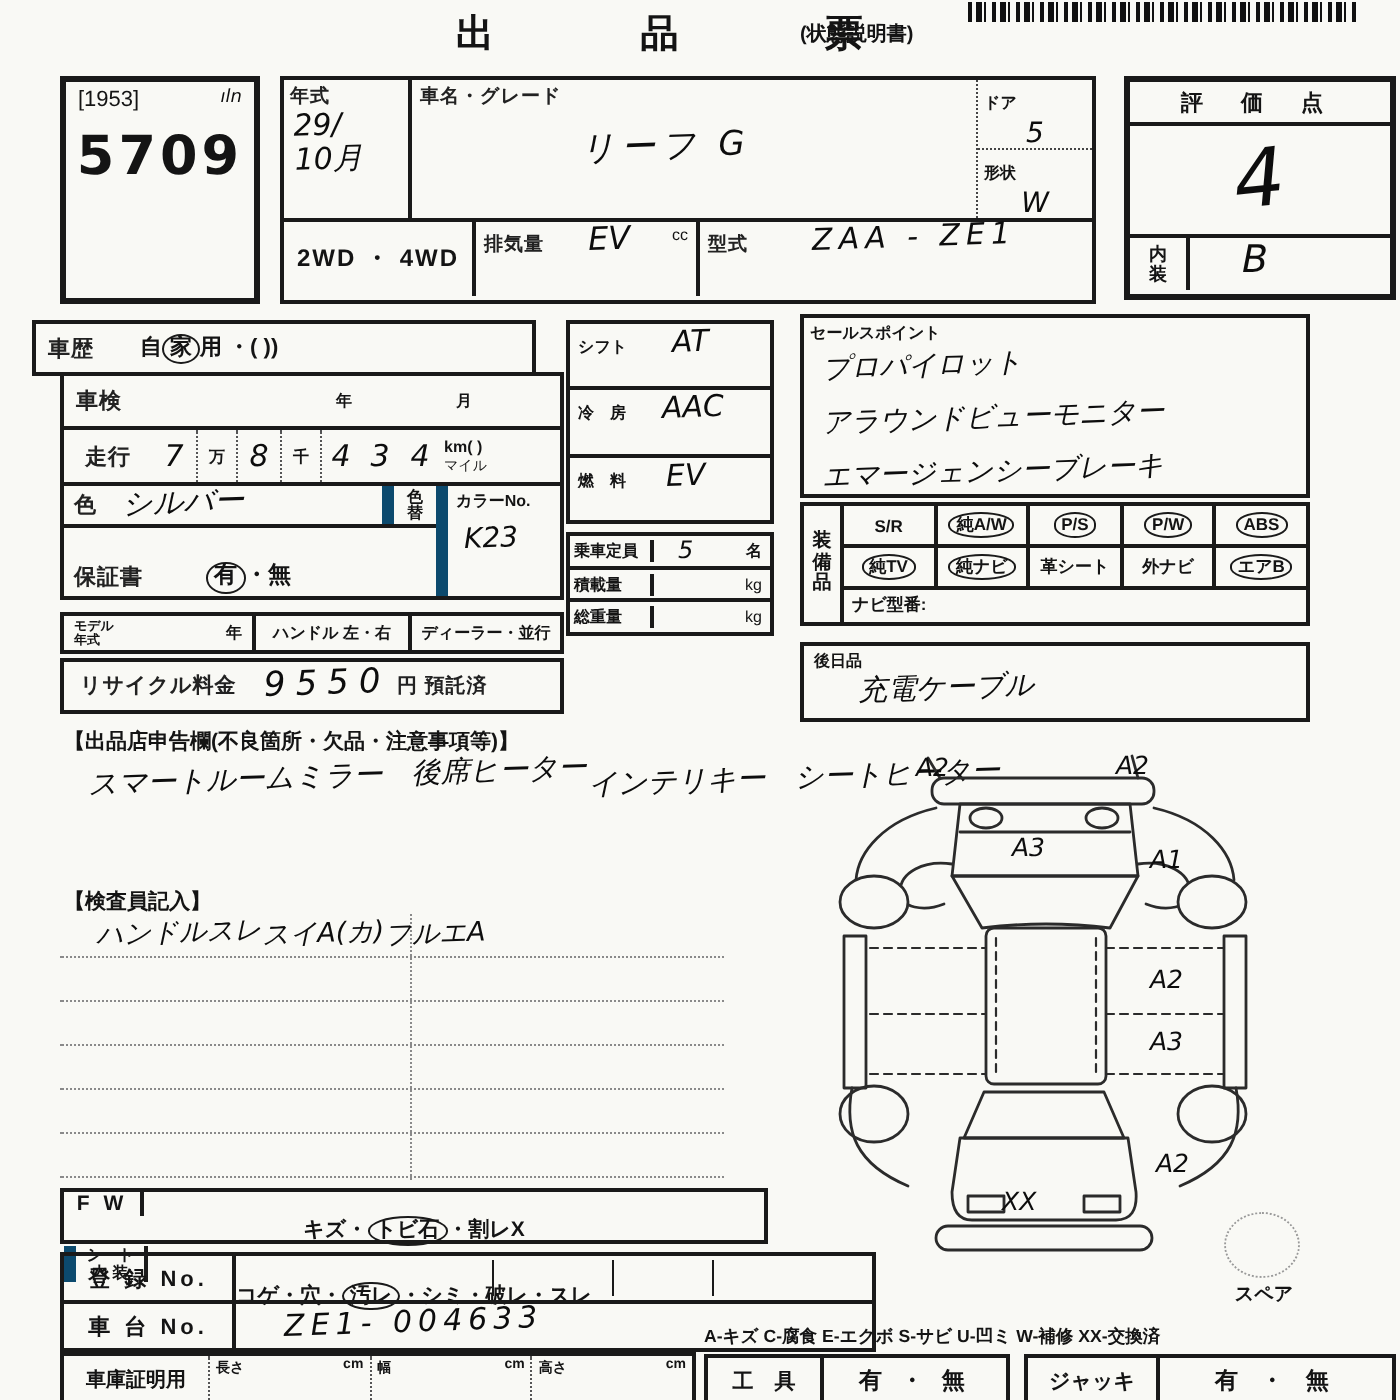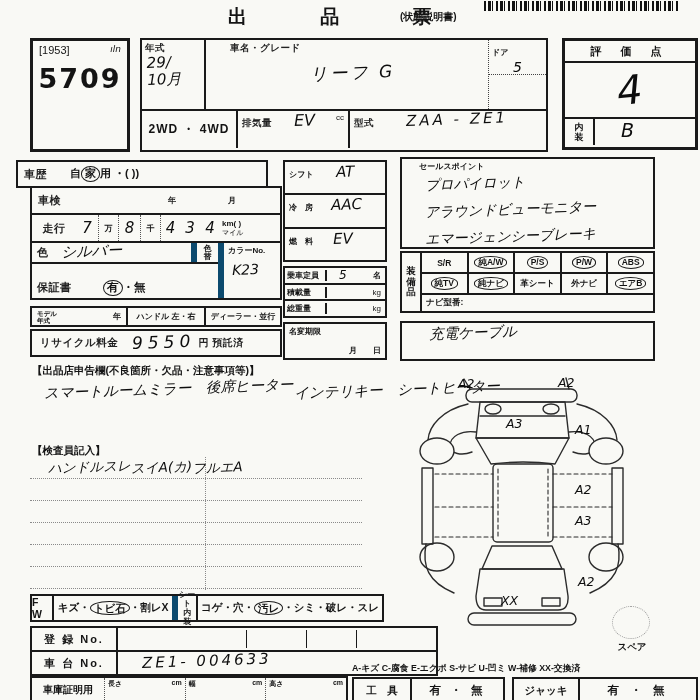--- a/index.html
+++ b/index.html
@@ -57,34 +57,38 @@
     <div class="flex" style="justify-content:space-between;padding:3px 6px 0 6px;align-items:flex-start;">
       <span style="font-size:11px;">[1953]</span>
       <span class="hw" style="font-size:9px;">ıln</span>
     </div>
     <div class="c" style="height:44px;">
       <span class="lot-num">5709</span>
     </div>
   </div>
 
   <div class="box" style="left:140px;top:38px;width:408px;height:114px;">
-    <div class="flex" style="height:71px;border-bottom:2px solid #1a1a1a;gap:20px;">
+    <div class="flex" style="height:71px;border-bottom:2px solid #1a1a1a;">
       <div class="bR" style="width:64px;padding:2px 3px;">
         <div class="lbl">年式</div>
         <div class="hw rot pre" style="font-size:15px;line-height:17px;padding-left:2px;">29/
  10月</div>
       </div>
       <div style="flex:1;padding:2px 4px;">
         <div class="lbl">車名・グレード</div>
         <div class="hw rot" style="font-size:17px;margin:8px 0 0 80px;letter-spacing:3px;">リーフ G</div>
       </div>
       <div class="col" style="width:58px;border-left:1.5px dotted #444;">
         <div style="height:35px;border-bottom:1.5px dotted #444;padding:1px 3px;">
           <span class="sm">ドア</span>
           <div class="hw" style="font-size:14px;text-align:center;">5</div>
+        </div>
+        <div style="padding:1px 3px;">
+          <span class="sm">形状</span>
+          <div class="hw" style="font-size:14px;text-align:center;">W</div>
         </div>
       </div>
     </div>
     <div class="flex" style="height:37px;">
       <div class="c bR" style="width:96px;font-size:12px;font-weight:bold;letter-spacing:1px;">2WD ・ 4WD</div>
       <div class="bR" style="width:112px;padding:1px 4px;position:relative;">
         <span class="lbl">排気量</span>
         <span class="sm abs" style="right:4px;top:2px;font-weight:normal;">cc</span>
         <div class="hw rot" style="font-size:16px;margin:-2px 0 0 18px;">EV</div>
       </div>
@@ -211,26 +215,22 @@
     <div class="flex bB" style="flex:1;align-items:center;">
       <span class="bR sm" style="width:42px;padding:0 2px;font-size:8px;">積載量</span>
       <span class="sm" style="margin-left:auto;padding-right:4px;font-weight:normal;">kg</span>
     </div>
     <div class="flex" style="flex:1;align-items:center;">
       <span class="bR sm" style="width:42px;padding:0 2px;font-size:8px;">総重量</span>
       <span class="sm" style="margin-left:auto;padding-right:4px;font-weight:normal;">kg</span>
     </div>
   </div>
 
-  <div class="box" style="left:283px;top:322px;width:104px;height:38px;padding:2px 4px;">
-    <div class="sm">名変期限</div>
-    <div class="sm" style="text-align:right;margin-top:8px;font-weight:bold;">月　　日</div>
-  </div>
-
-  <div class="box" style="left:400px;top:157px;width:255px;height:92px;padding:2px 17px;">
+
+  <div class="box" style="left:400px;top:157px;width:255px;height:92px;padding:2px 3px;">
     <div class="sm">セールスポイント</div>
     <div class="hw" style="font-size:14px;margin-left:6px;"><div class="sales-line rot">プロパイロット</div><div class="sales-line rot">アラウンドビューモニター</div><div class="sales-line rot">エマージェンシーブレーキ</div></div>
   </div>
 
   <div class="box flex" style="left:400px;top:251px;width:255px;height:62px;">
     <div class="c bR" style="width:20px;font-size:9.5px;font-weight:bold;line-height:10.5px;text-align:center;">
       <span style="width:10px;display:inline-block;word-break:break-all;">装備品</span>
     </div>
     <div class="col" style="flex:1;">
       <div>
@@ -267,20 +267,21 @@
             <div class="equip-cell">
               <span class="circled">エアB</span>
             </div>
           </div>
         </div>
       <div style="flex:1;display:flex;align-items:center;padding-left:4px;font-size:8.5px;font-weight:bold;">ナビ型番:</div>
     </div>
   </div>
 
   <div class="box" style="left:400px;top:321px;width:255px;height:40px;padding:2px 5px;">
+    <div class="sm">後日品</div>
     <div class="hw rot" style="font-size:14.5px;margin-left:22px;">充電ケーブル</div>
   </div>
 
   <div class="abs" style="left:400px;top:374px;width:270px;height:292px;">
     <svg width="270" height="292" viewBox="0 0 270 292">
       <g fill="none" stroke="#2b2b2b" stroke-width="1.4" stroke-linecap="round" stroke-linejoin="round">
 
         <path d="M70,15 L64,5"></path>
           <path d="M169,15 L166,4"></path>
 
@@ -339,21 +340,21 @@
         <span class="mark hw" style="left: 175px; top: 48px;">A1</span>
         <span class="mark hw" style="left: 175px; top: 108px;">A2</span>
         <span class="mark hw" style="left: 175px; top: 139px;">A3</span>
         <span class="mark hw" style="left: 178px; top: 200px;">A2</span>
         <span class="mark hw" style="left: 101px; top: 219px;">XX</span>
       </div>
     <div class="abs" style="left:212px;top:232px;width:38px;height:33px;border:1.5px dotted #9a9a9a;border-radius:50%;"></div>
     <div class="abs" style="left:202px;top:267px;width:60px;text-align:center;font-size:9.5px;font-weight:bold;">スペア</div>
   </div>
 
-  <div class="box flex" style="left:30px;top:594px;width:354px;height:28px;align-items:stretch;">
+  <div class="box flex" style="left:30px;top:594px;width:354px;height:28px;align-items:stretch;flex-direction:column;">
     <div class="c bR" style="width:40px;font-size:10.5px;font-weight:bold;letter-spacing:2px;">F W</div>
     <div class="c opt" style="padding:0 4px;font-size:10.5px;font-weight:bold;"><span>キズ</span>・<span class="circled">トビ石</span>・<span>割レX</span></div>
     <div class="c bL bR pre" style="width:42px;font-size:8px;font-weight:bold;line-height:9px;text-align:center;">シート
 内 装</div>
     <div class="c opt" style="flex:1;padding:0 3px;font-size:10.5px;font-weight:bold;"><span>コゲ</span>・<span>穴</span>・<span class="circled">汚レ</span>・<span>シミ</span>・<span>破レ</span>・<span>スレ</span></div>
   </div>
 
   <div class="box flex" style="left:30px;top:626px;width:408px;height:26px;align-items:stretch;position:absolute;">
     <div class="c bR" style="width:86px;font-size:11px;font-weight:bold;letter-spacing:2px;">登 録 No.</div>
     <div style="flex:1;position:relative;">

